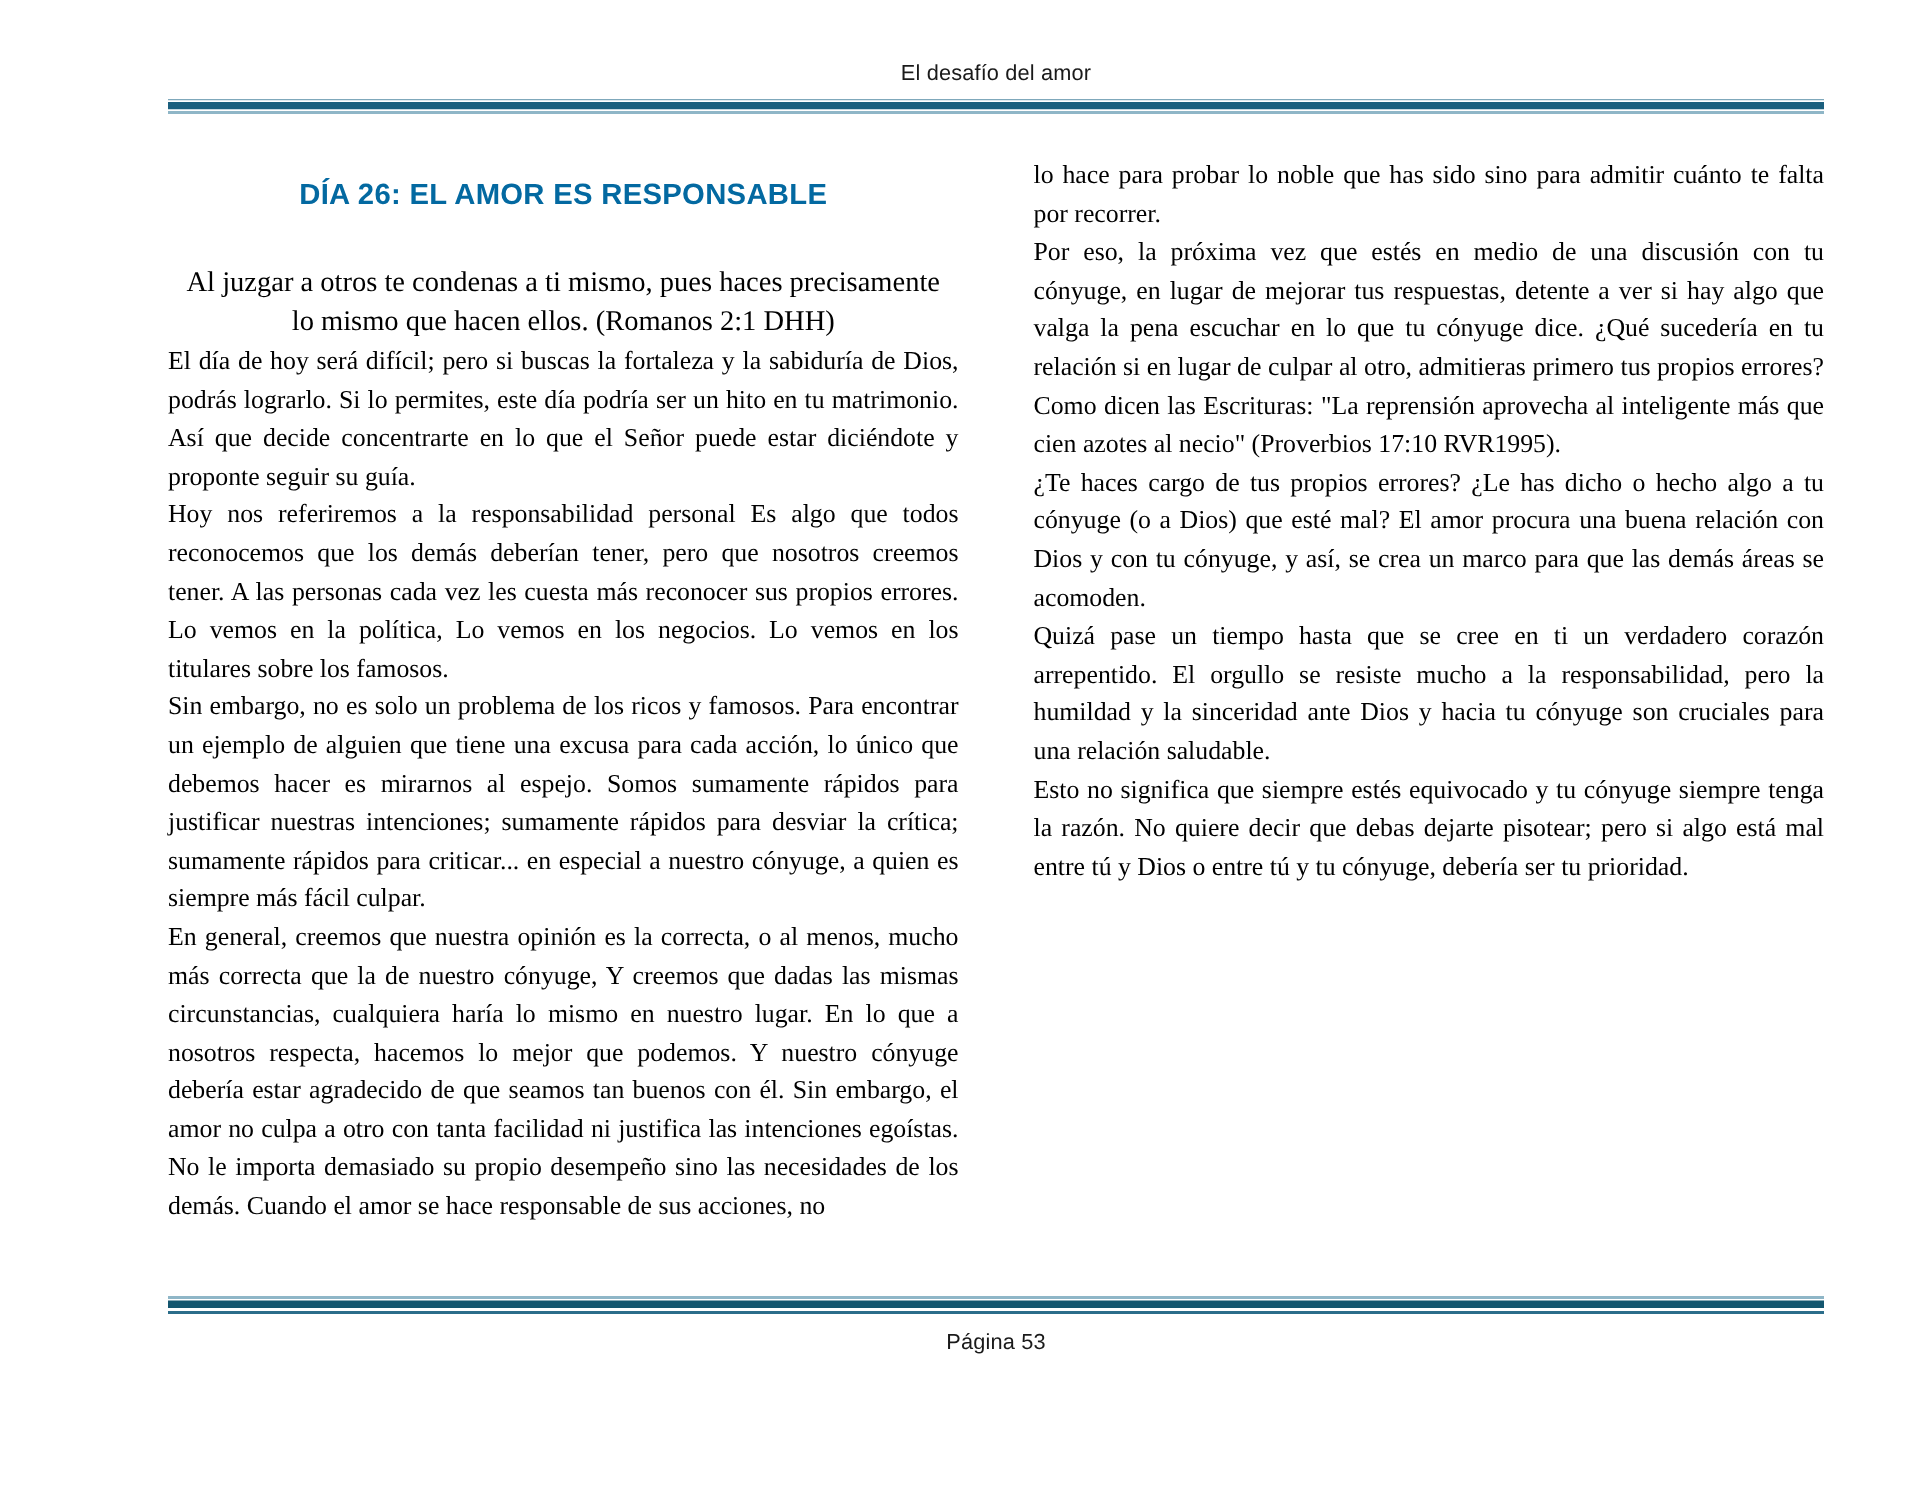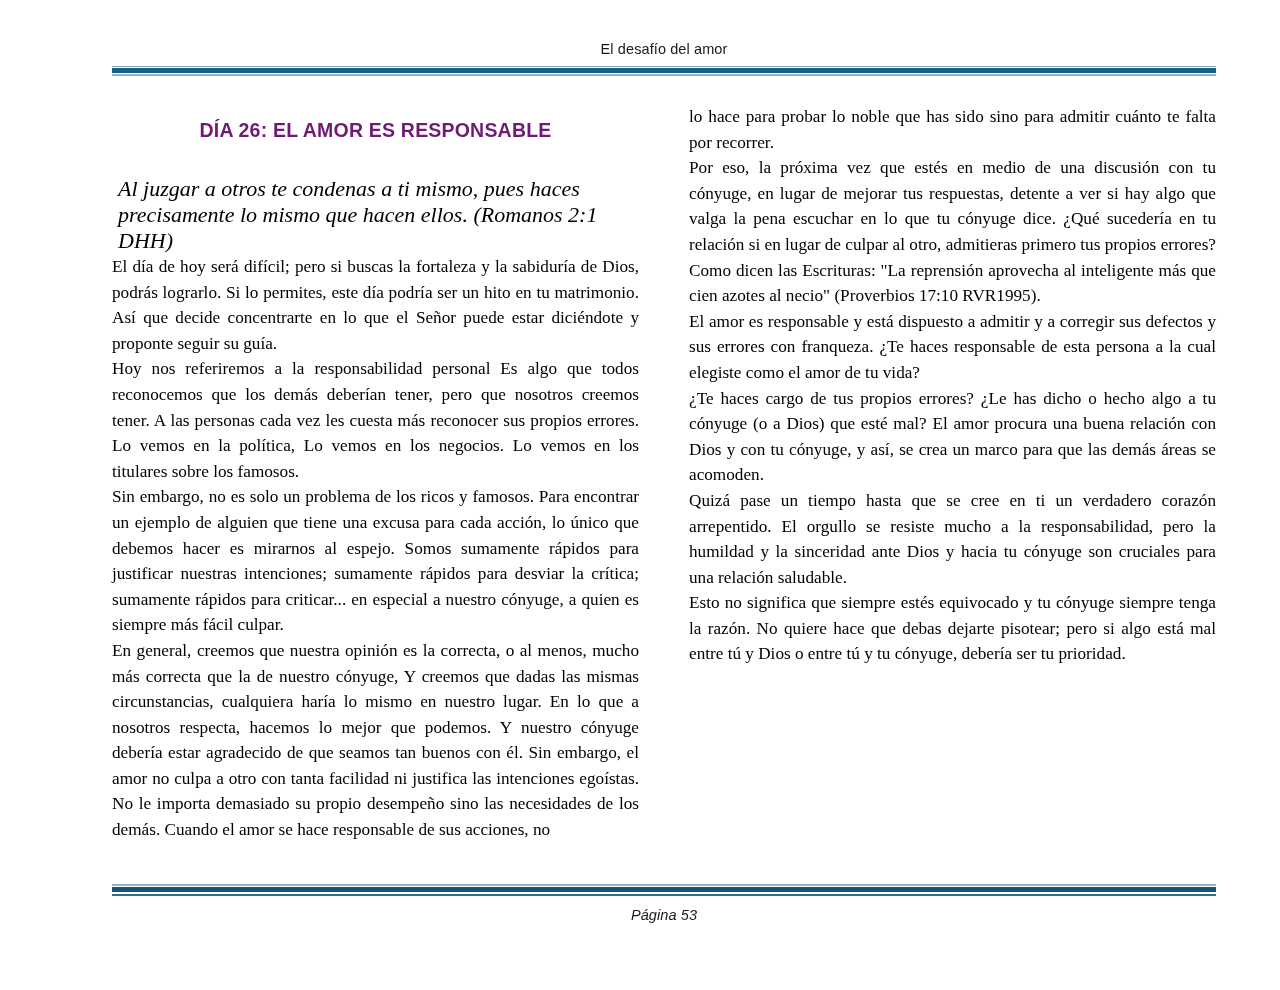--- a/index.html
+++ b/index.html
@@ -78,31 +78,31 @@
     height: 770px;
   }
   .col-left  { left: 0px; }
   .col-right { left: 577px; }
 
   .day-title {
     font-family: "Liberation Sans", sans-serif;
     font-weight: bold;
     font-size: 19.5px;
     line-height: 24px;
-    color: #701a75;
+    color: #0369a1;
     text-align: center;
     letter-spacing: 0.2px;
     margin: 14px 0 0 0;
   }
 
   .verse {
     font-family: "Liberation Serif", serif;
-    font-style: italic;
-    font-size: 22px;
+    font-size: 19px;
     line-height: 26px;
+    text-align: center;
     margin: 34px 6px 0 6px;
   }
 
   p.body-par {
     font-family: Liberation Serif, serif;
     font-size: 17.2px;
     line-height: 25.6px;
     text-align: justify;
     text-justify: inter-word;
     margin: 0;
@@ -110,23 +110,22 @@
     hyphens: none;
   }
   .par-first { margin-top: 30px; }
 
   .col-right p.body-par:first-child { margin-top: 0; }
 
   
   .footer-zone {
     position: absolute;
     left: 112px;
-    top: 884px;
+    top: 864px;
     width: 1104px;
-    font-style: italic;
   }
   .rule-footer .f-thin-top {
     height: 2px;
     background: #8fb6c7;
   }
   .rule-footer .f-gap-a {
     height: 1px;
     background: #ffffff;
   }
   .rule-footer .f-thick {
@@ -176,24 +175,23 @@
 
       <p class="body-par par-first">El día de hoy será difícil; pero si buscas la fortaleza y la sabiduría de Dios, podrás lograrlo. Si lo permites, este día podría ser un hito en tu matrimonio. Así que decide concentrarte en lo que el Señor puede estar diciéndote y proponte seguir su guía.</p>
       <p class="body-par">Hoy nos referiremos a la responsabilidad personal Es algo que todos reconocemos que los demás deberían tener, pero que nosotros creemos tener. A las personas cada vez les cuesta más reconocer sus propios errores. Lo vemos en la política, Lo vemos en los negocios. Lo vemos en los titulares sobre los famosos.</p>
       <p class="body-par">Sin embargo, no es solo un problema de los ricos y famosos. Para encontrar un ejemplo de alguien que tiene una excusa para cada acción, lo único que debemos hacer es mirarnos al espejo. Somos sumamente rápidos para justificar nuestras intenciones; sumamente rápidos para desviar la crítica; sumamente rápidos para criticar... en especial a nuestro cónyuge, a quien es siempre más fácil culpar.</p>
       <p class="body-par">En general, creemos que nuestra opinión es la correcta, o al menos, mucho más correcta que la de nuestro cónyuge, Y creemos que dadas las mismas circunstancias, cualquiera haría lo mismo en nuestro lugar. En lo que a nosotros respecta, hacemos lo mejor que podemos. Y nuestro cónyuge debería estar agradecido de que seamos tan buenos con él. Sin embargo, el amor no culpa a otro con tanta facilidad ni justifica las intenciones egoístas. No le importa demasiado su propio desempeño sino las necesidades de los demás. Cuando el amor se hace responsable de sus acciones, no</p>
     </div>
 
     <div class="col col-right">
       <p class="body-par">lo hace para probar lo noble que has sido sino para admitir cuánto te falta por recorrer.</p>
       <p class="body-par">Por eso, la próxima vez que estés en medio de una discusión con tu cónyuge, en lugar de mejorar tus respuestas, detente a ver si hay algo que valga la pena escuchar en lo que tu cónyuge dice. ¿Qué sucedería en tu relación si en lugar de culpar al otro, admitieras primero tus propios errores? Como dicen las Escrituras: "La reprensión aprovecha al inteligente más que cien azotes al necio" (Proverbios 17:10 RVR1995).</p>
-      <p class="body-par">El amor es responsable y está dispuesto a admitir y a corregir sus defectos y sus errores con franqueza. ¿Te haces responsable de esta persona a la cual elegiste como el amor de tu vida?</p>
       <p class="body-par">¿Te haces cargo de tus propios errores? ¿Le has dicho o hecho algo a tu cónyuge (o a Dios) que esté mal? El amor procura una buena relación con Dios y con tu cónyuge, y así, se crea un marco para que las demás áreas se acomoden.</p>
       <p class="body-par">Quizá pase un tiempo hasta que se cree en ti un verdadero corazón arrepentido. El orgullo se resiste mucho a la responsabilidad, pero la humildad y la sinceridad ante Dios y hacia tu cónyuge son cruciales para una relación saludable.</p>
-      <p class="body-par">Esto no significa que siempre estés equivocado y tu cónyuge siempre tenga la razón. No quiere hace que debas dejarte pisotear; pero si algo está mal entre tú y Dios o entre tú y tu cónyuge, debería ser tu prioridad.</p>
+      <p class="body-par">Esto no significa que siempre estés equivocado y tu cónyuge siempre tenga la razón. No quiere decir que debas dejarte pisotear; pero si algo está mal entre tú y Dios o entre tú y tu cónyuge, debería ser tu prioridad.</p>
     </div>
 
   </div>
 
   <div class="footer-zone">
     <div class="rule-footer">
       <div class="f-thin-top"></div>
       <div class="f-gap-a"></div>
       <div class="f-thick"></div>
       <div class="f-gap-b"></div>

